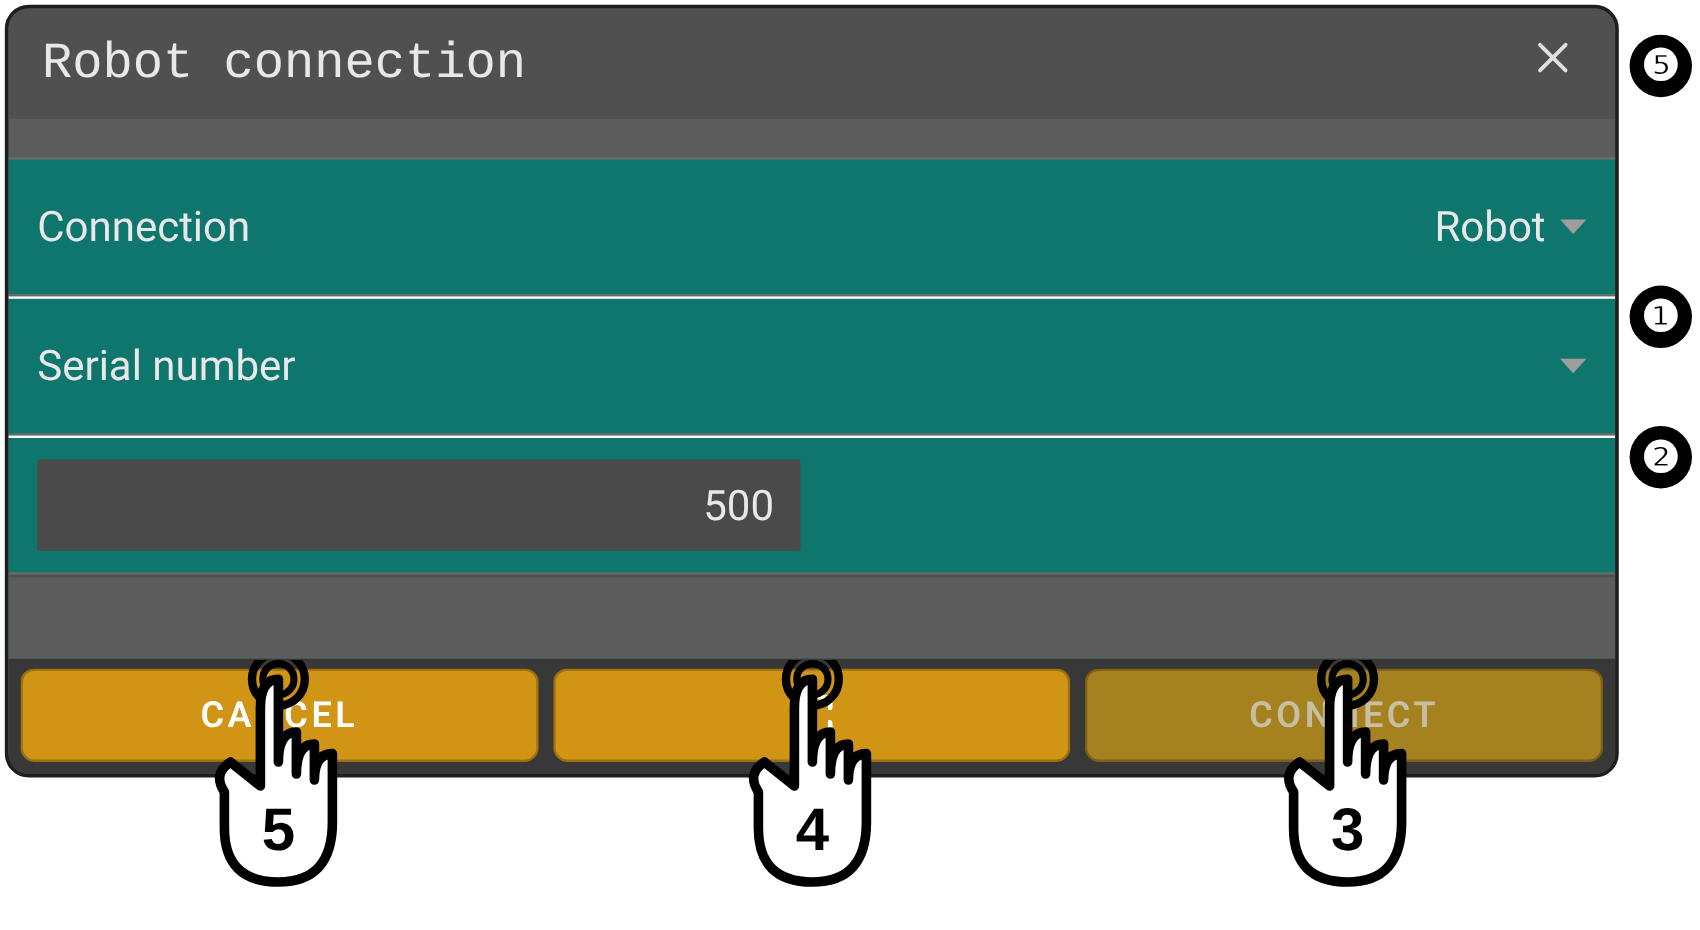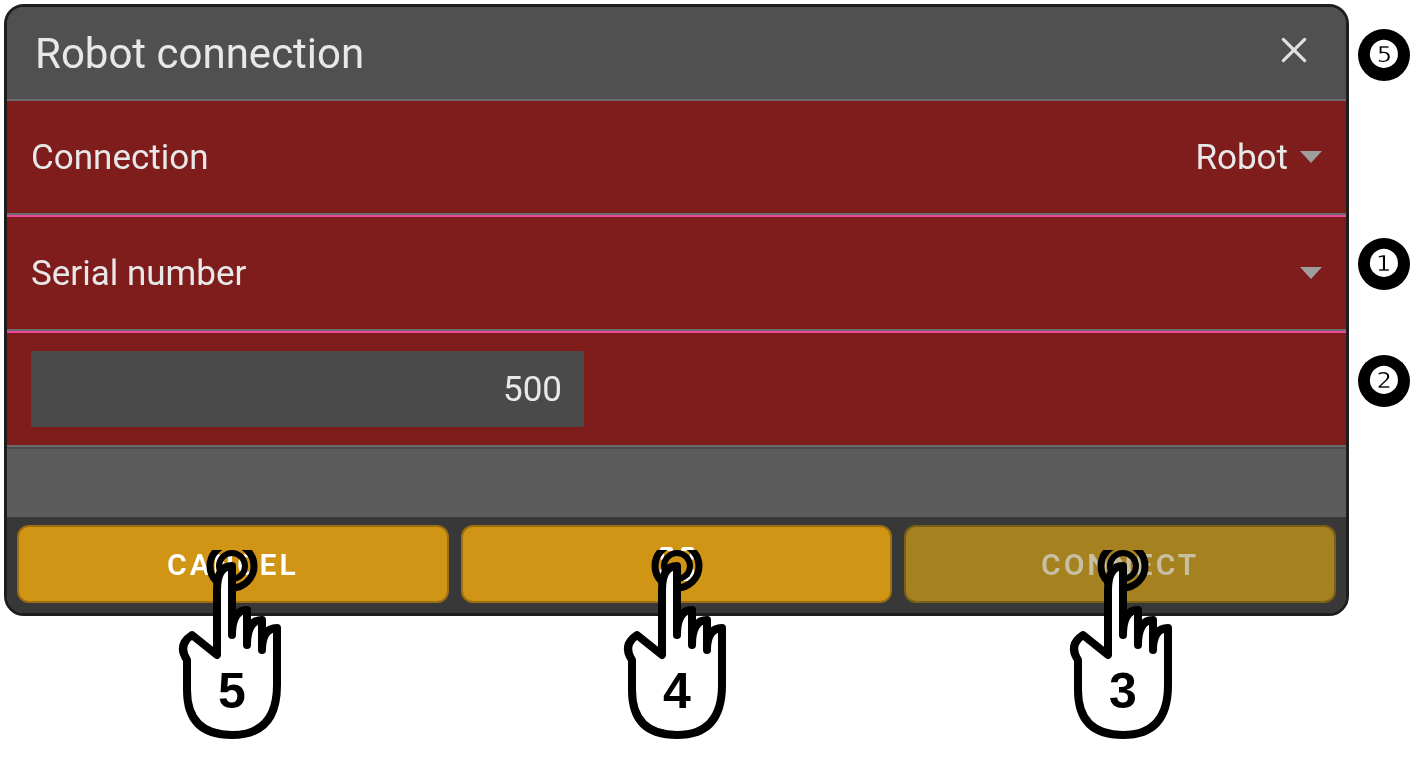--- a/index.html
+++ b/index.html
@@ -19,43 +19,45 @@
     background: #5c5c5c;
     border: 3px solid #1e1e1e;
   }
   .titlebar {
     background: #505050;
     height: 92px;
     display: flex;
     align-items: center;
     justify-content: space-between;
     padding: 0 28px 0 28px;
+    font-family: Liberation Mono, monospace;
   }
   .titlebar .title {
     color: #e8e8e8;
     font-size: 42px;
     font-weight: 400;
   }
   .titlebar .close {
     color: #e0e0e0;
     font-size: 40px;
     line-height: 1;
     cursor: pointer;
     padding: 8px;
   }
   .body {
-    background: #7f1d1d;
+    background: #0f766e;
+    margin-top: 32px;
   }
   .row {
     display: flex;
     align-items: center;
     justify-content: space-between;
     padding: 0 24px;
     height: 116px;
-    border-top: 2px solid #ec4899;
+    border-top: 2px solid #ffffff;
     border-bottom: 2px solid #6a6a6a;
   }
   .row:first-child { border-top: 2px solid #6c6c6c; }
   .row .label {
     color: #e8e8e8;
     font-size: 35px;
     font-weight: 400;
   }
   .row .value-area {
     display: flex;
@@ -66,21 +68,21 @@
     color: #e8e8e8;
     font-size: 35px;
   }
   .caret {
     width: 0; height: 0;
     border-left: 11px solid transparent;
     border-right: 11px solid transparent;
     border-top: 12px solid #9e9e9e;
   }
   .numfield {
-    width: 553px;
+    width: 636px;
     height: 76px;
     background: #4a4a4a;
     border-radius: 2px;
     display: flex;
     align-items: center;
     justify-content: flex-end;
     padding: 0 22px;
     color: #e8e8e8;
     font-size: 35px;
   }

